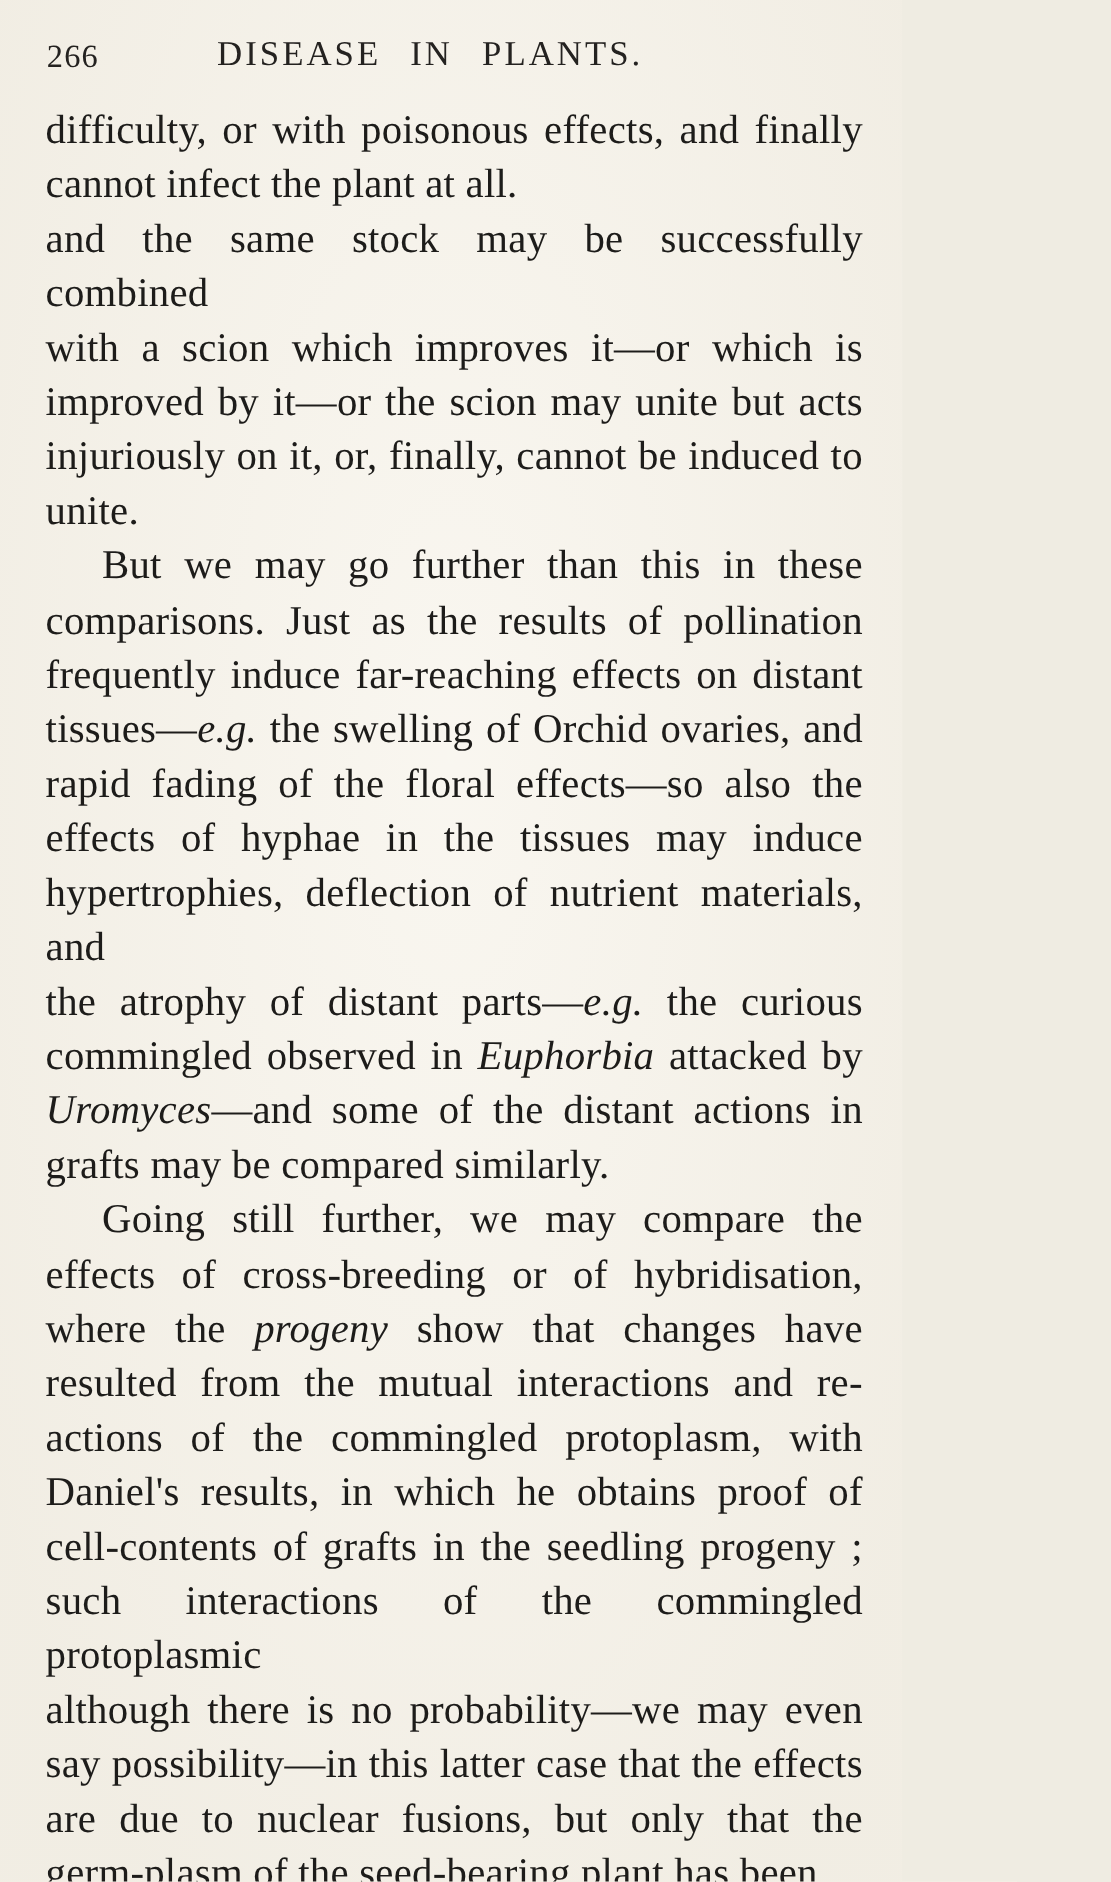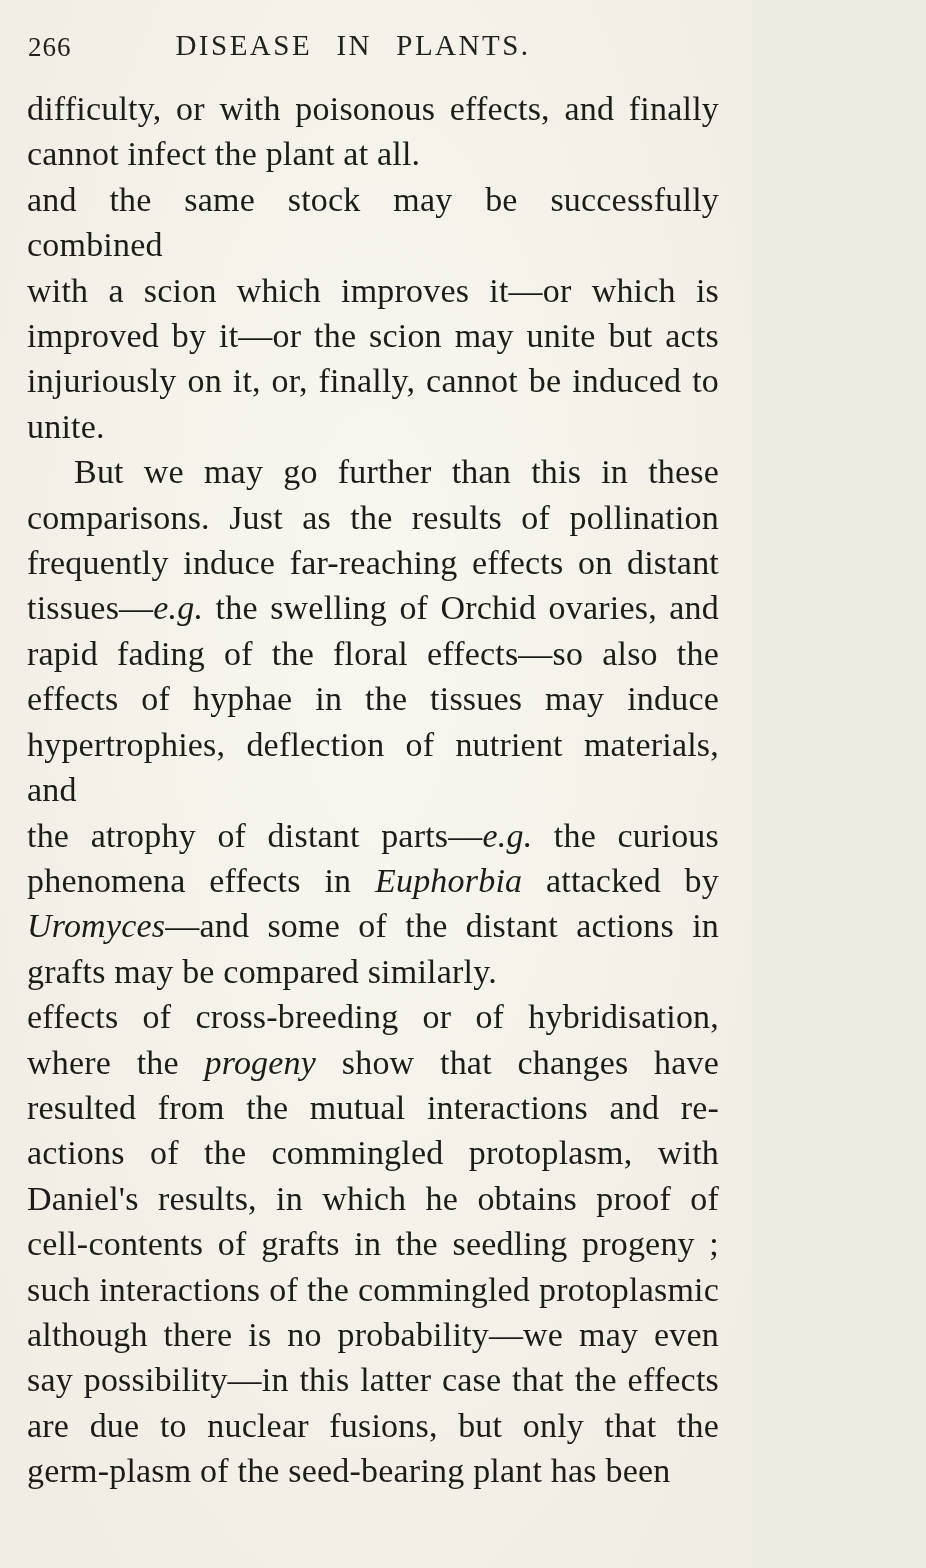--- a/index.html
+++ b/index.html
@@ -15,21 +15,21 @@
   }
   .page {
     position: relative;
     width: 752px;
     height: 1568px;
     background:
       radial-gradient(ellipse at 50% 40%, rgba(255,255,255,0.35), rgba(0,0,0,0.02) 85%),
       #f6f2e8;
     color: #1d1c1a;
     box-sizing: border-box;
-    padding: 24px 33px 0 27px;
+    padding: 24px 33px 0 38px;
   }
   .header {
     position: relative;
     height: 46px;
     margin-bottom: 16px;
   }
   .page-number {
     position: absolute;
     left: 1px;
     top: 8px;
@@ -91,25 +91,26 @@
       </div>
       <div class="para">
         <div class="line indent"><span>But we may go further than this in these</span></div>
         <div class="line"><span>comparisons.  Just as the results of pollination</span></div>
         <div class="line"><span>frequently induce far-reaching effects on distant</span></div>
         <div class="line"><span>tissues—</span><span class="italic">e.g.</span><span> the swelling of Orchid ovaries, and</span></div>
         <div class="line"><span>rapid fading of the floral effects—so also the</span></div>
         <div class="line"><span>effects of hyphae in the tissues may induce</span></div>
         <div class="line"><span>hypertrophies, deflection of nutrient materials, and</span></div>
         <div class="line"><span>the atrophy of distant parts—</span><span class="italic">e.g.</span><span> the curious</span></div>
-        <div class="line"><span>phenomena effects in </span><span class="italic">Euphorbia</span><span> attacked by</span></div>
+        <div class="line"><span>commingled observed in </span><span class="italic">Euphorbia</span><span> attacked by</span></div>
         <div class="line"><span class="italic">Uromyces</span><span>—and some of the distant actions in</span></div>
         <div class="line last"><span>grafts may be compared similarly.</span></div>
       </div>
       <div class="para">
+        <div class="line indent"><span>Going still further, we may compare the</span></div>
         <div class="line"><span>effects of cross-breeding or of hybridisation,</span></div>
         <div class="line"><span>where the </span><span class="italic">progeny</span><span> show that changes have</span></div>
         <div class="line"><span>resulted from the mutual interactions and re-</span></div>
         <div class="line"><span>actions of the commingled protoplasm, with</span></div>
         <div class="line"><span>Daniel's results, in which he obtains proof of</span></div>
         <div class="line"><span>cell-contents of grafts in the seedling progeny ;</span></div>
         <div class="line"><span>such interactions of the commingled protoplasmic</span></div>
         <div class="line"><span>although there is no probability—we may even</span></div>
         <div class="line"><span>say possibility—in this latter case that the effects</span></div>
         <div class="line"><span>are due to nuclear fusions, but only that the</span></div>

